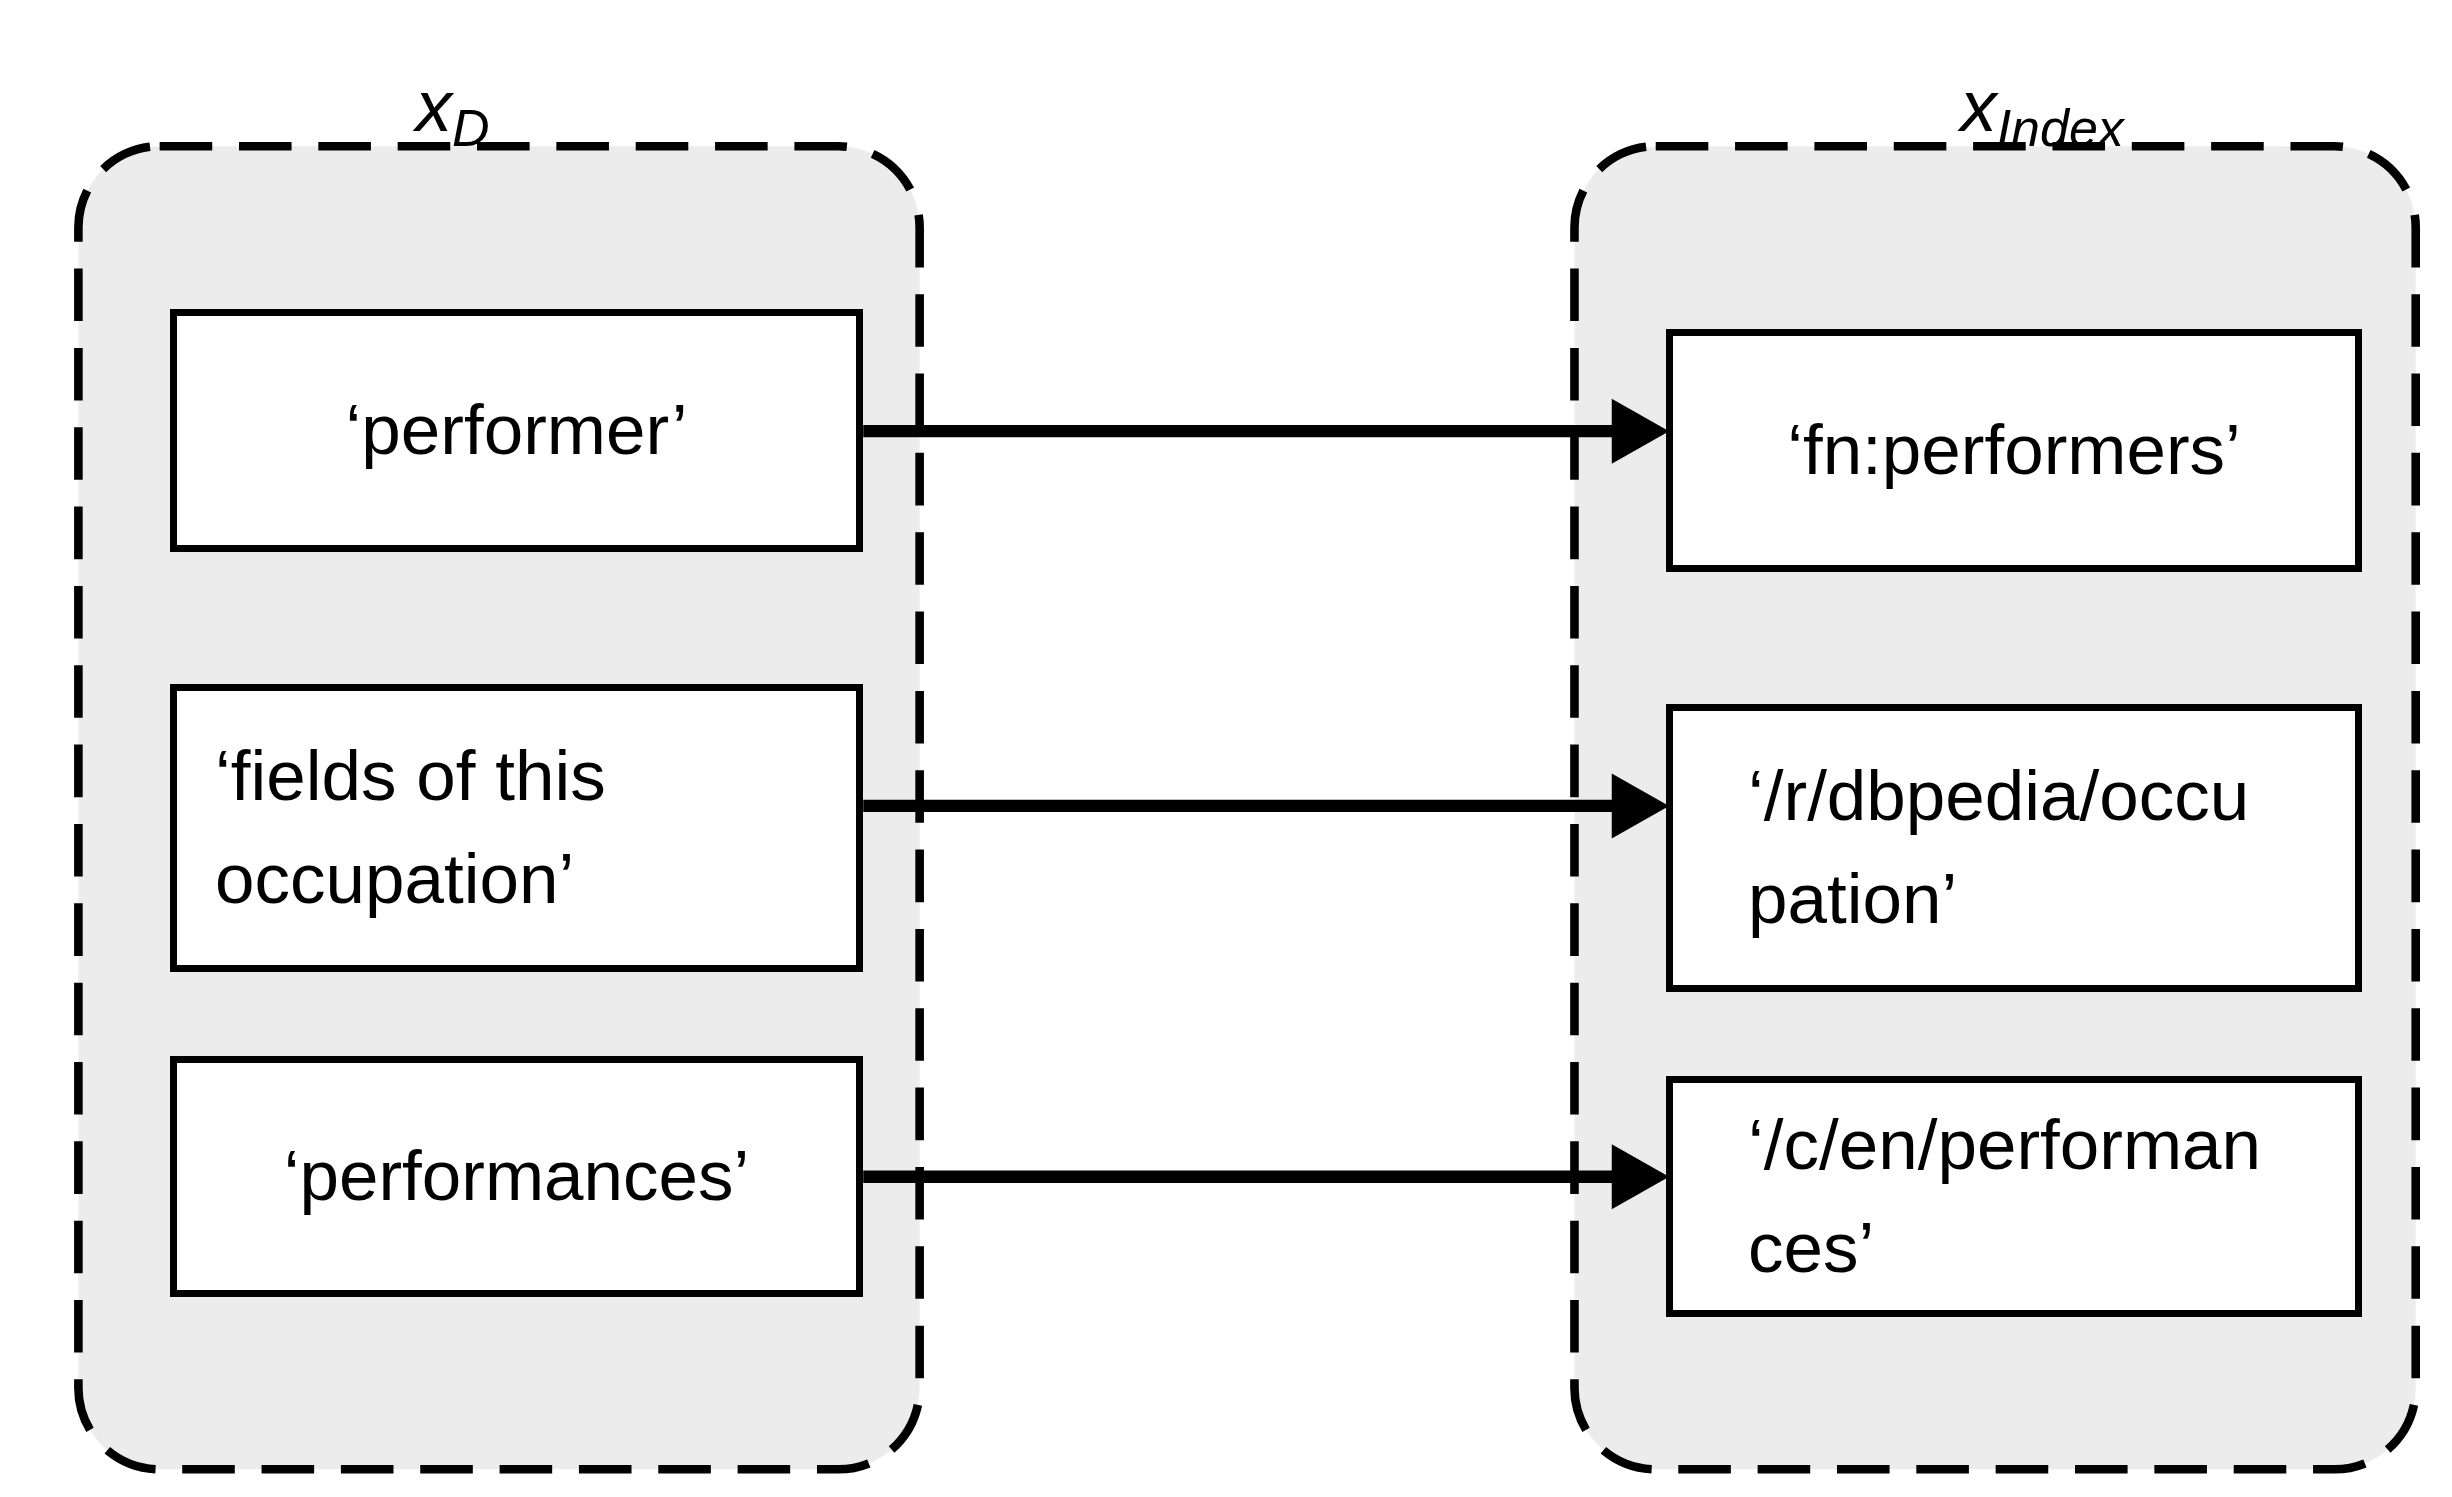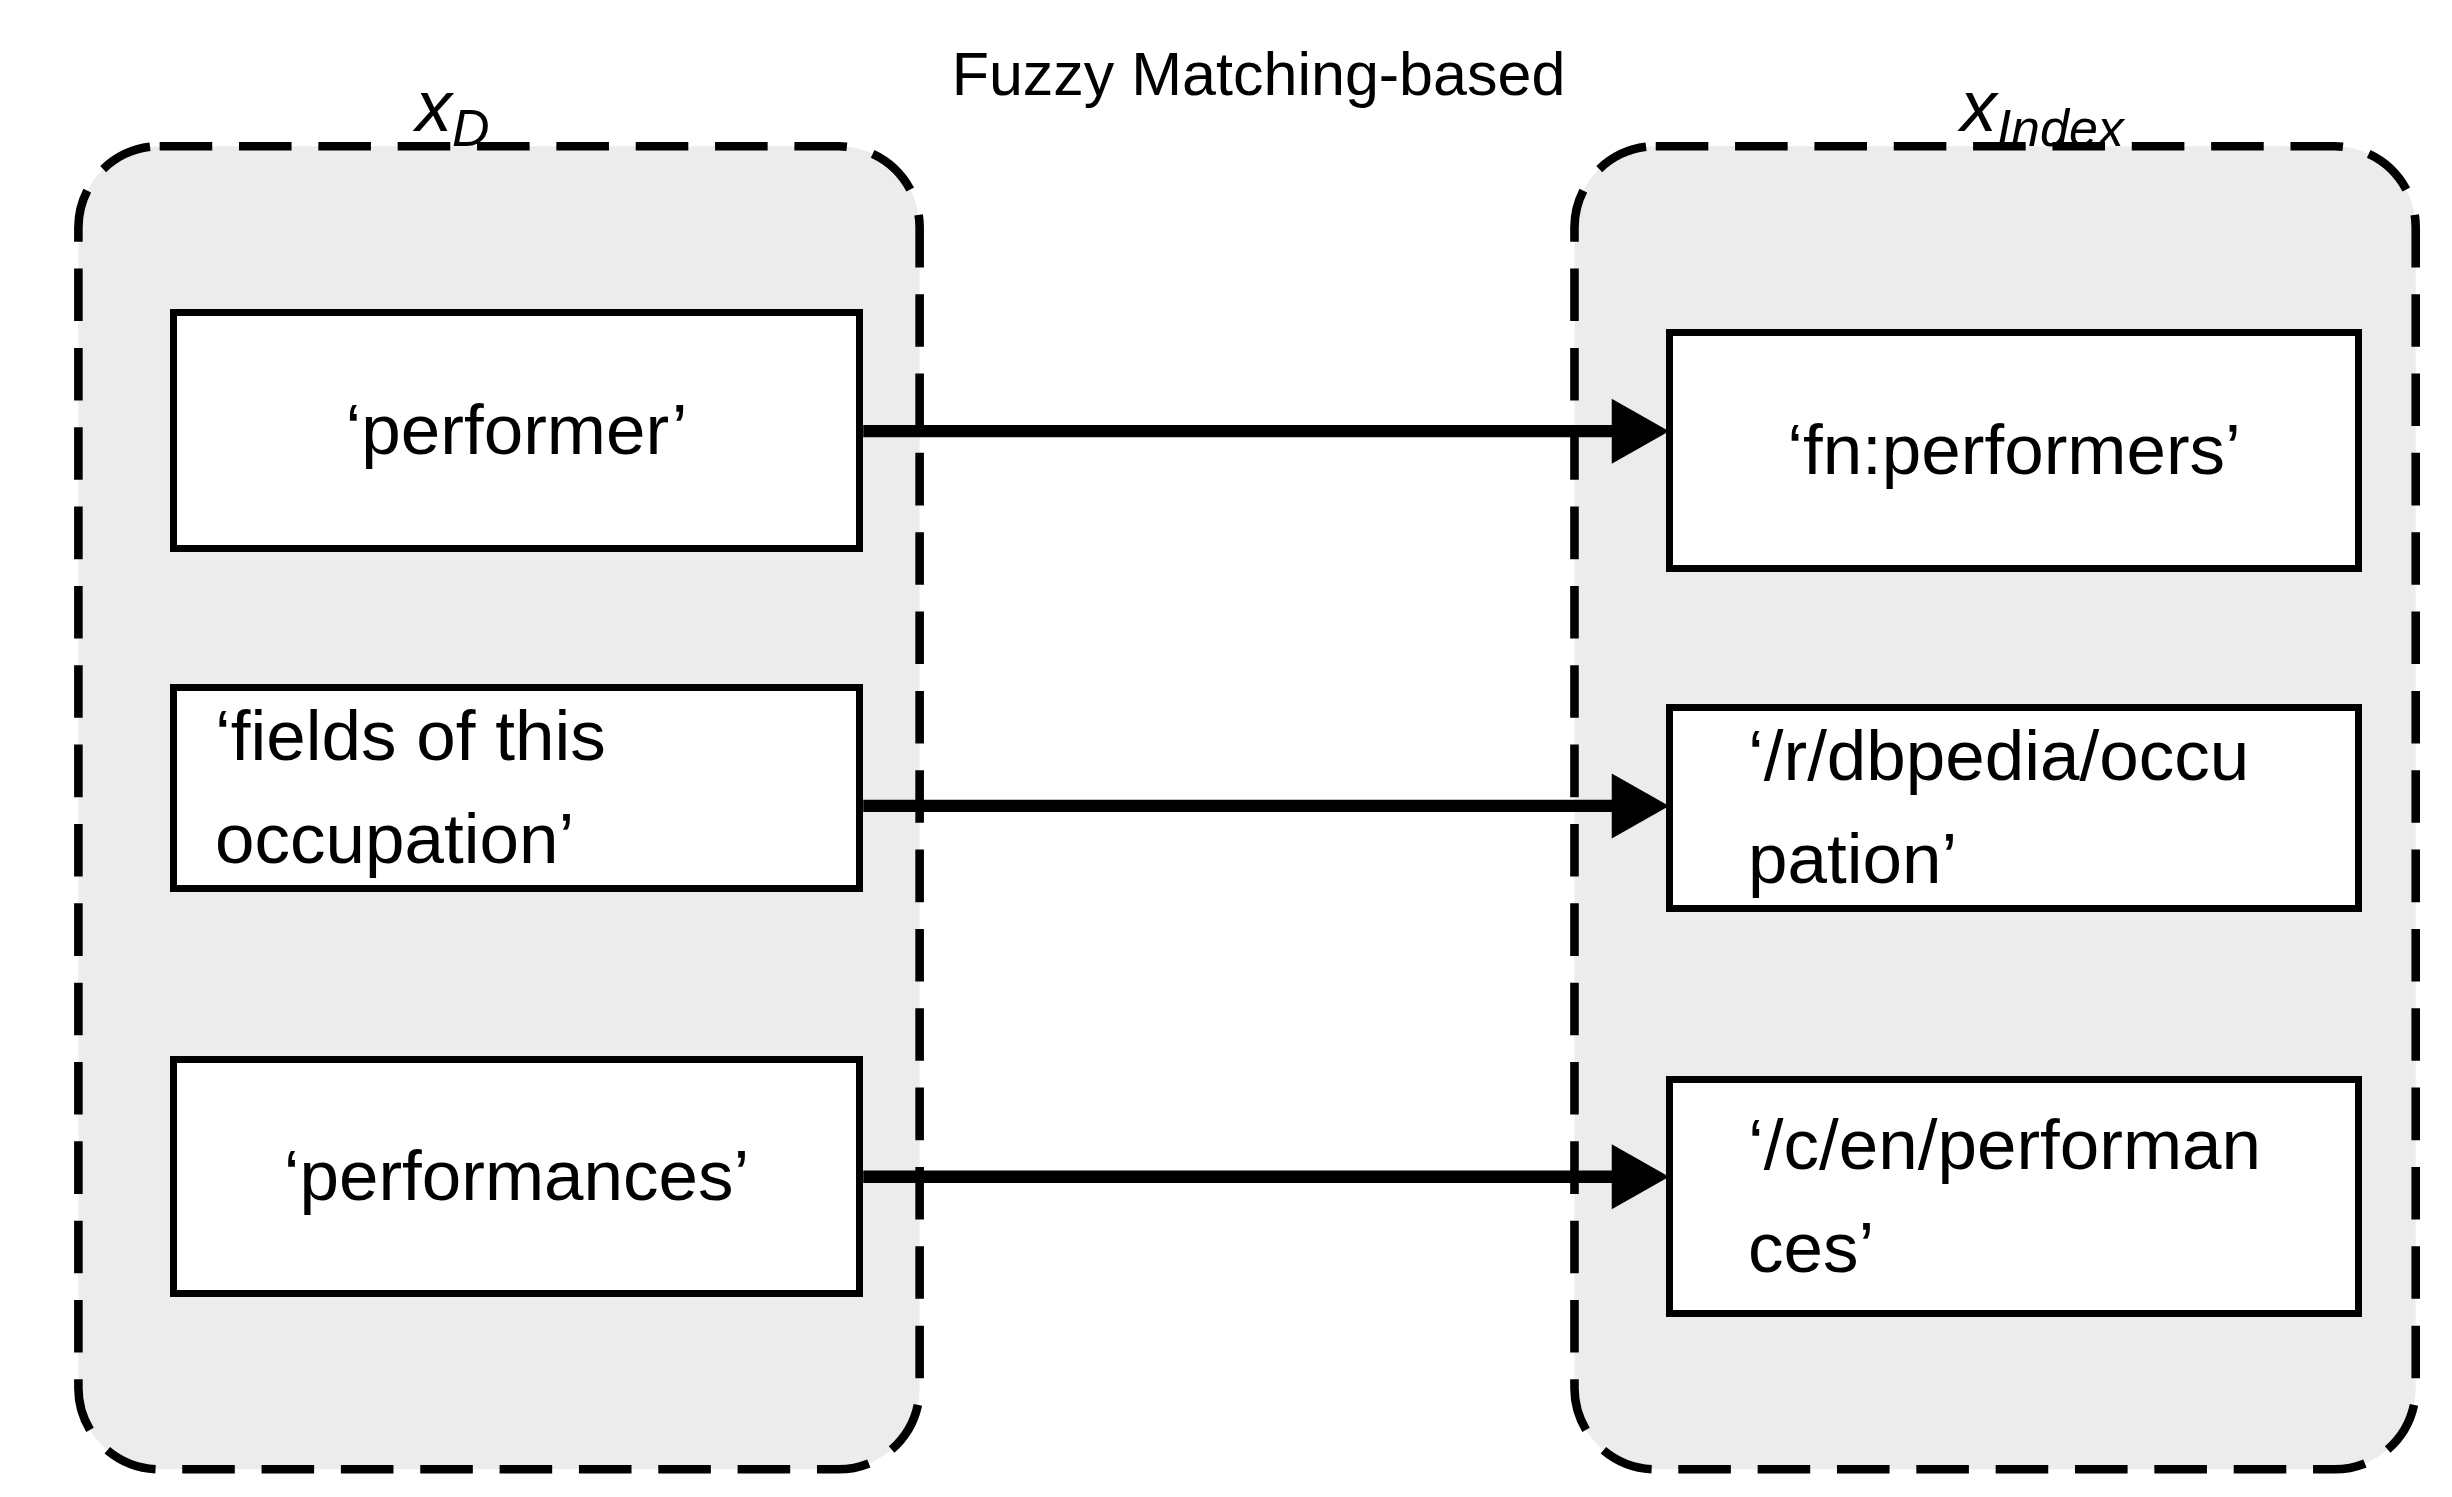--- a/index.html
+++ b/index.html
@@ -28,21 +28,21 @@
   .node-box{
     position:absolute;box-sizing:border-box;
     background:#ffffff;border:7.6px solid #000000;
     display:flex;align-items:center;justify-content:center;
     font-size:71px;line-height:1.45;
   }
   .col-left{left:170px;width:693px;padding:0 38px;}
   .col-right{left:1666px;width:696px;padding:4px 75px;margin-top:20px;}
   .col-right .box-text{word-break:break-all;}
   .row1{top:309px;height:243px;}
-  .row2{top:684px;height:208px;}
+  .row2{top:684px;height:288px;}
   .row3{top:1056px;height:241px;}
 </style>
 </head>
 <body>
 
 <svg class="layer" width="2453" height="1498" viewBox="0 0 2566 1567">
 
   <rect x="82" y="153" width="880" height="1384" rx="85" ry="85" fill="#ececec" stroke="#000000" stroke-width="9" stroke-dasharray="55 28"></rect>
 
   <rect x="1647" y="153" width="880" height="1384" rx="85" ry="85" fill="#ececec" stroke="#000000" stroke-width="9" stroke-dasharray="55 28"></rect>
@@ -61,21 +61,20 @@
     <line x1="903" y1="1231" x2="1692" y2="1231" stroke="#000000" stroke-width="13"></line>
     <polygon points="1686,1197 1686,1265 1746,1231" fill="#000000"></polygon>
   </g>
 </svg>
 
 <div class="header-label" style="left:78px;width:749px;">
   <span>x</span><span class="sub">D</span>
 </div>
 
 <div class="center-title">
-  <span>Fuzzy Matching-based</span>
 </div>
 
 <div class="header-label" style="left:1668px;width:748px;">
   <span>x</span><span class="sub">Index</span>
 </div>
 
 <div class="node-box col-left row1">
   <span class="box-text">‘performer’</span>
 </div>
 <div class="node-box col-left row2">

